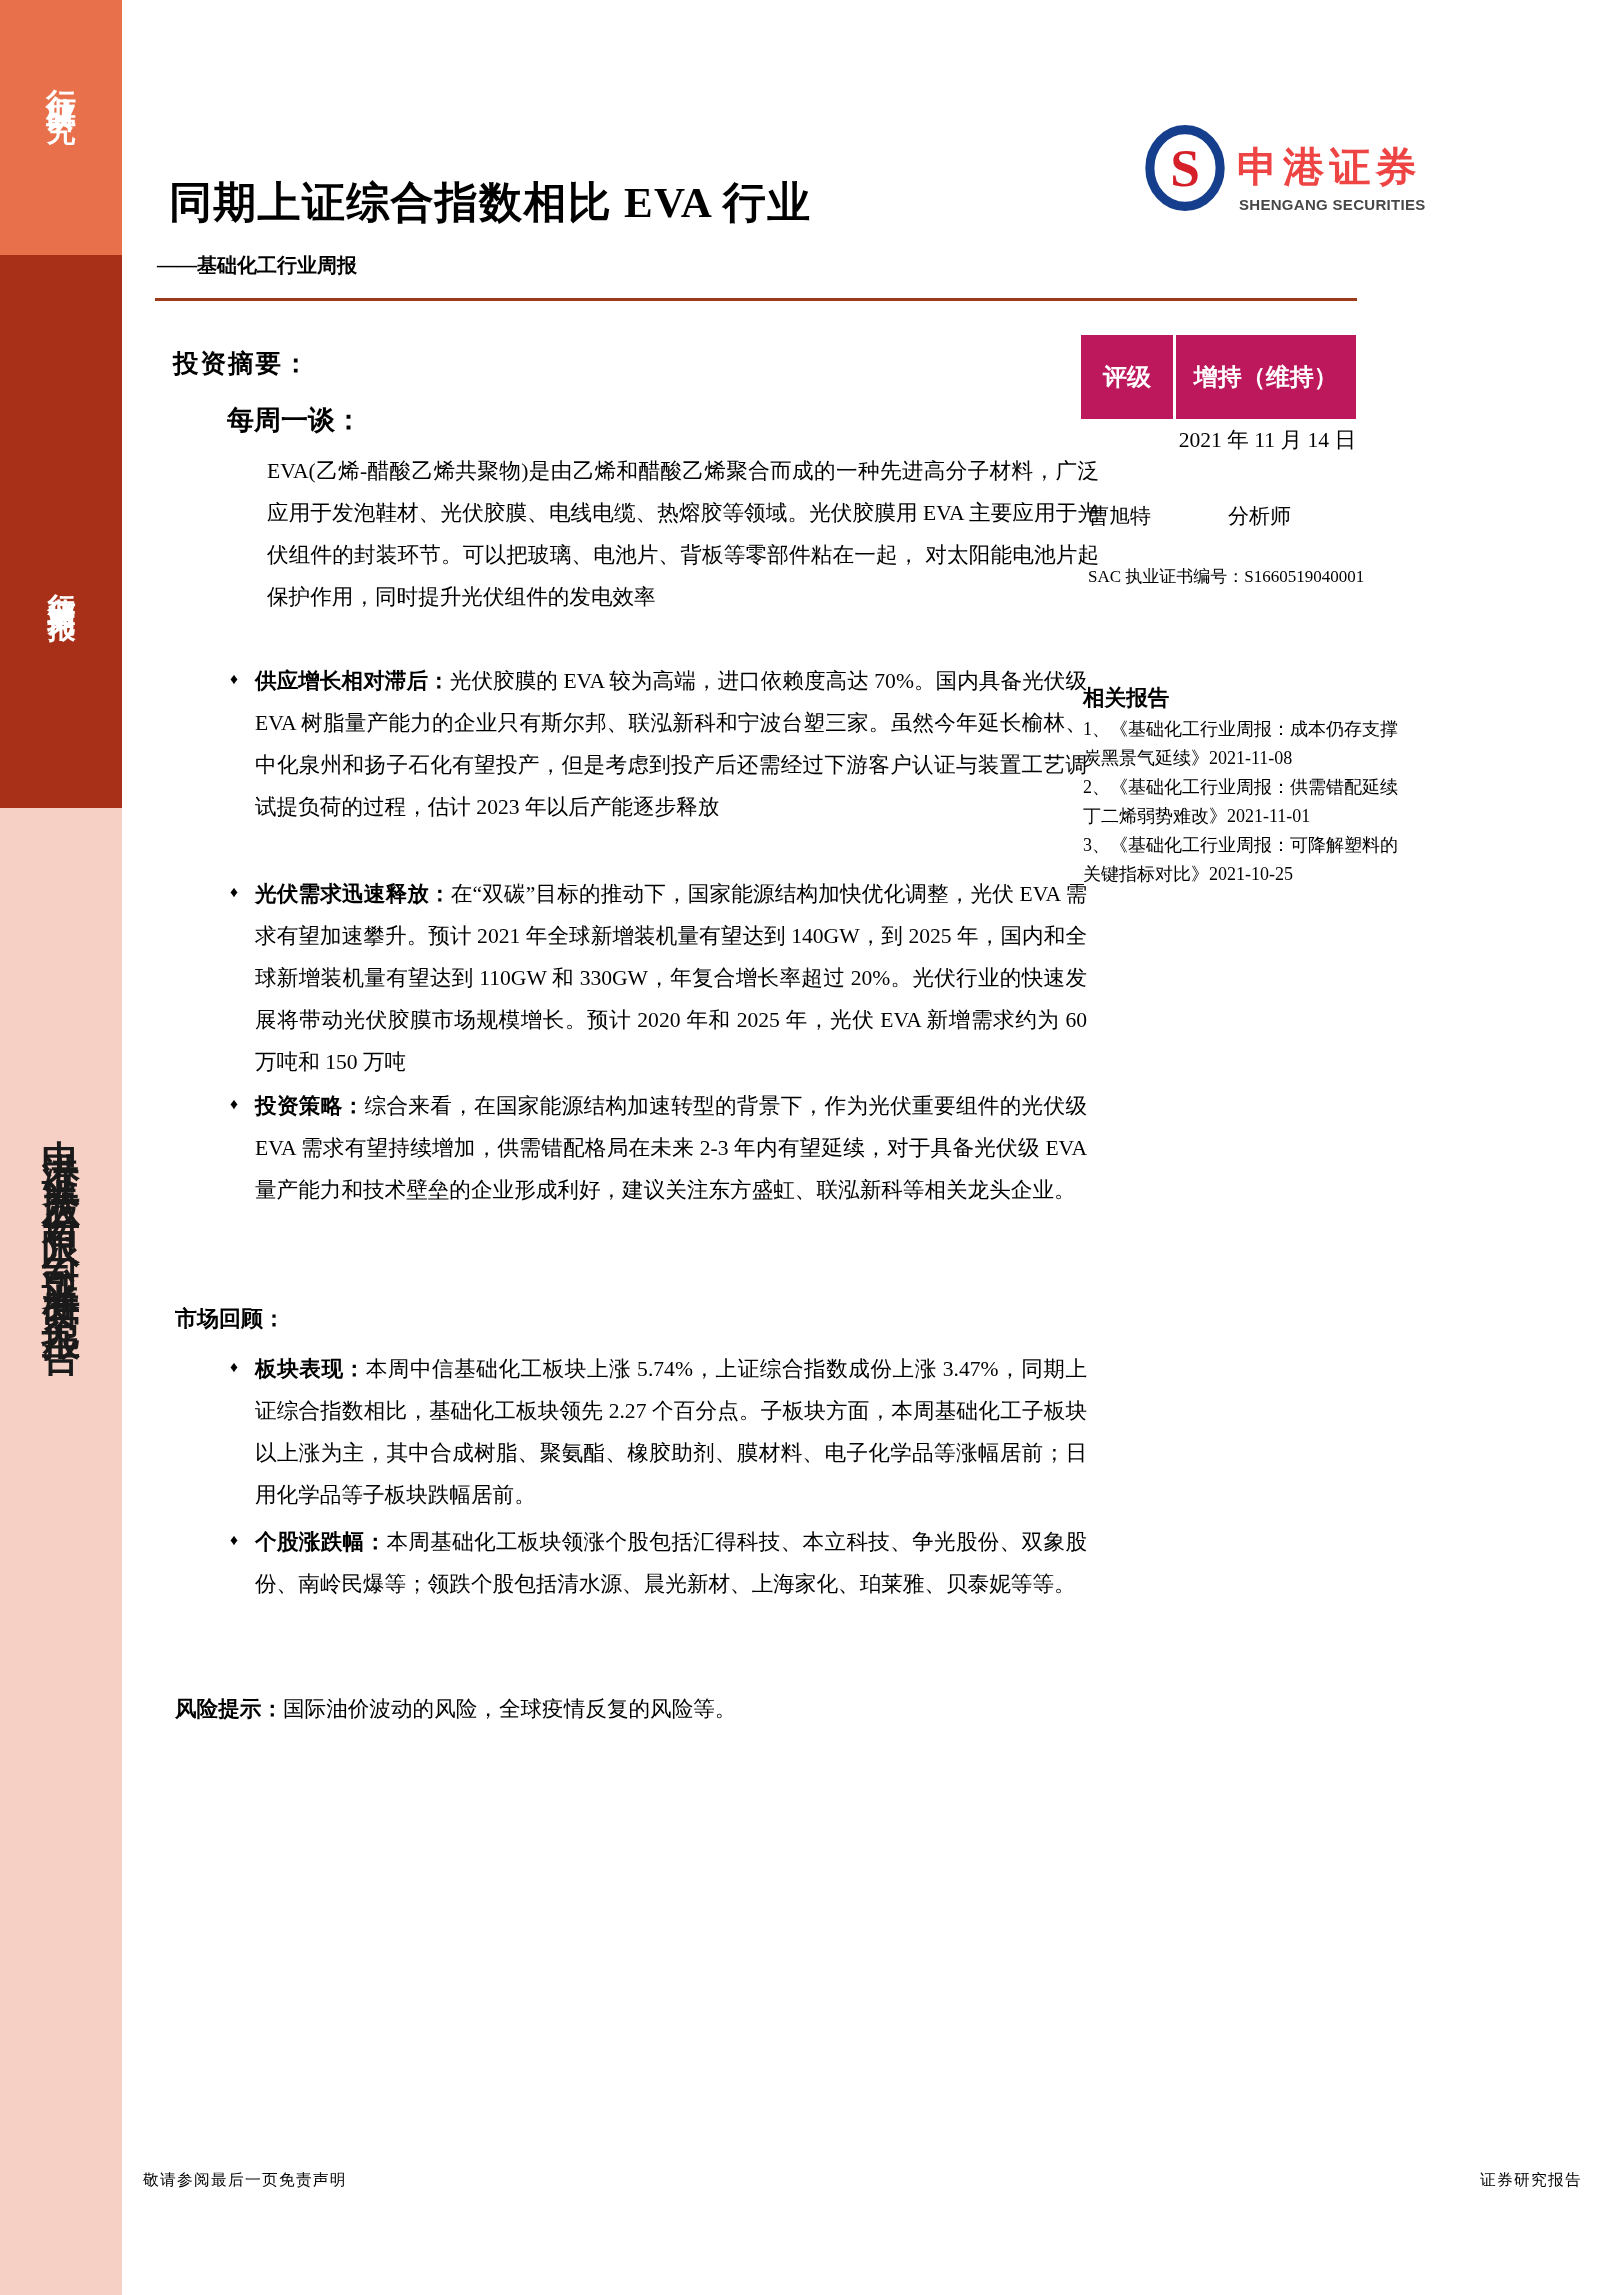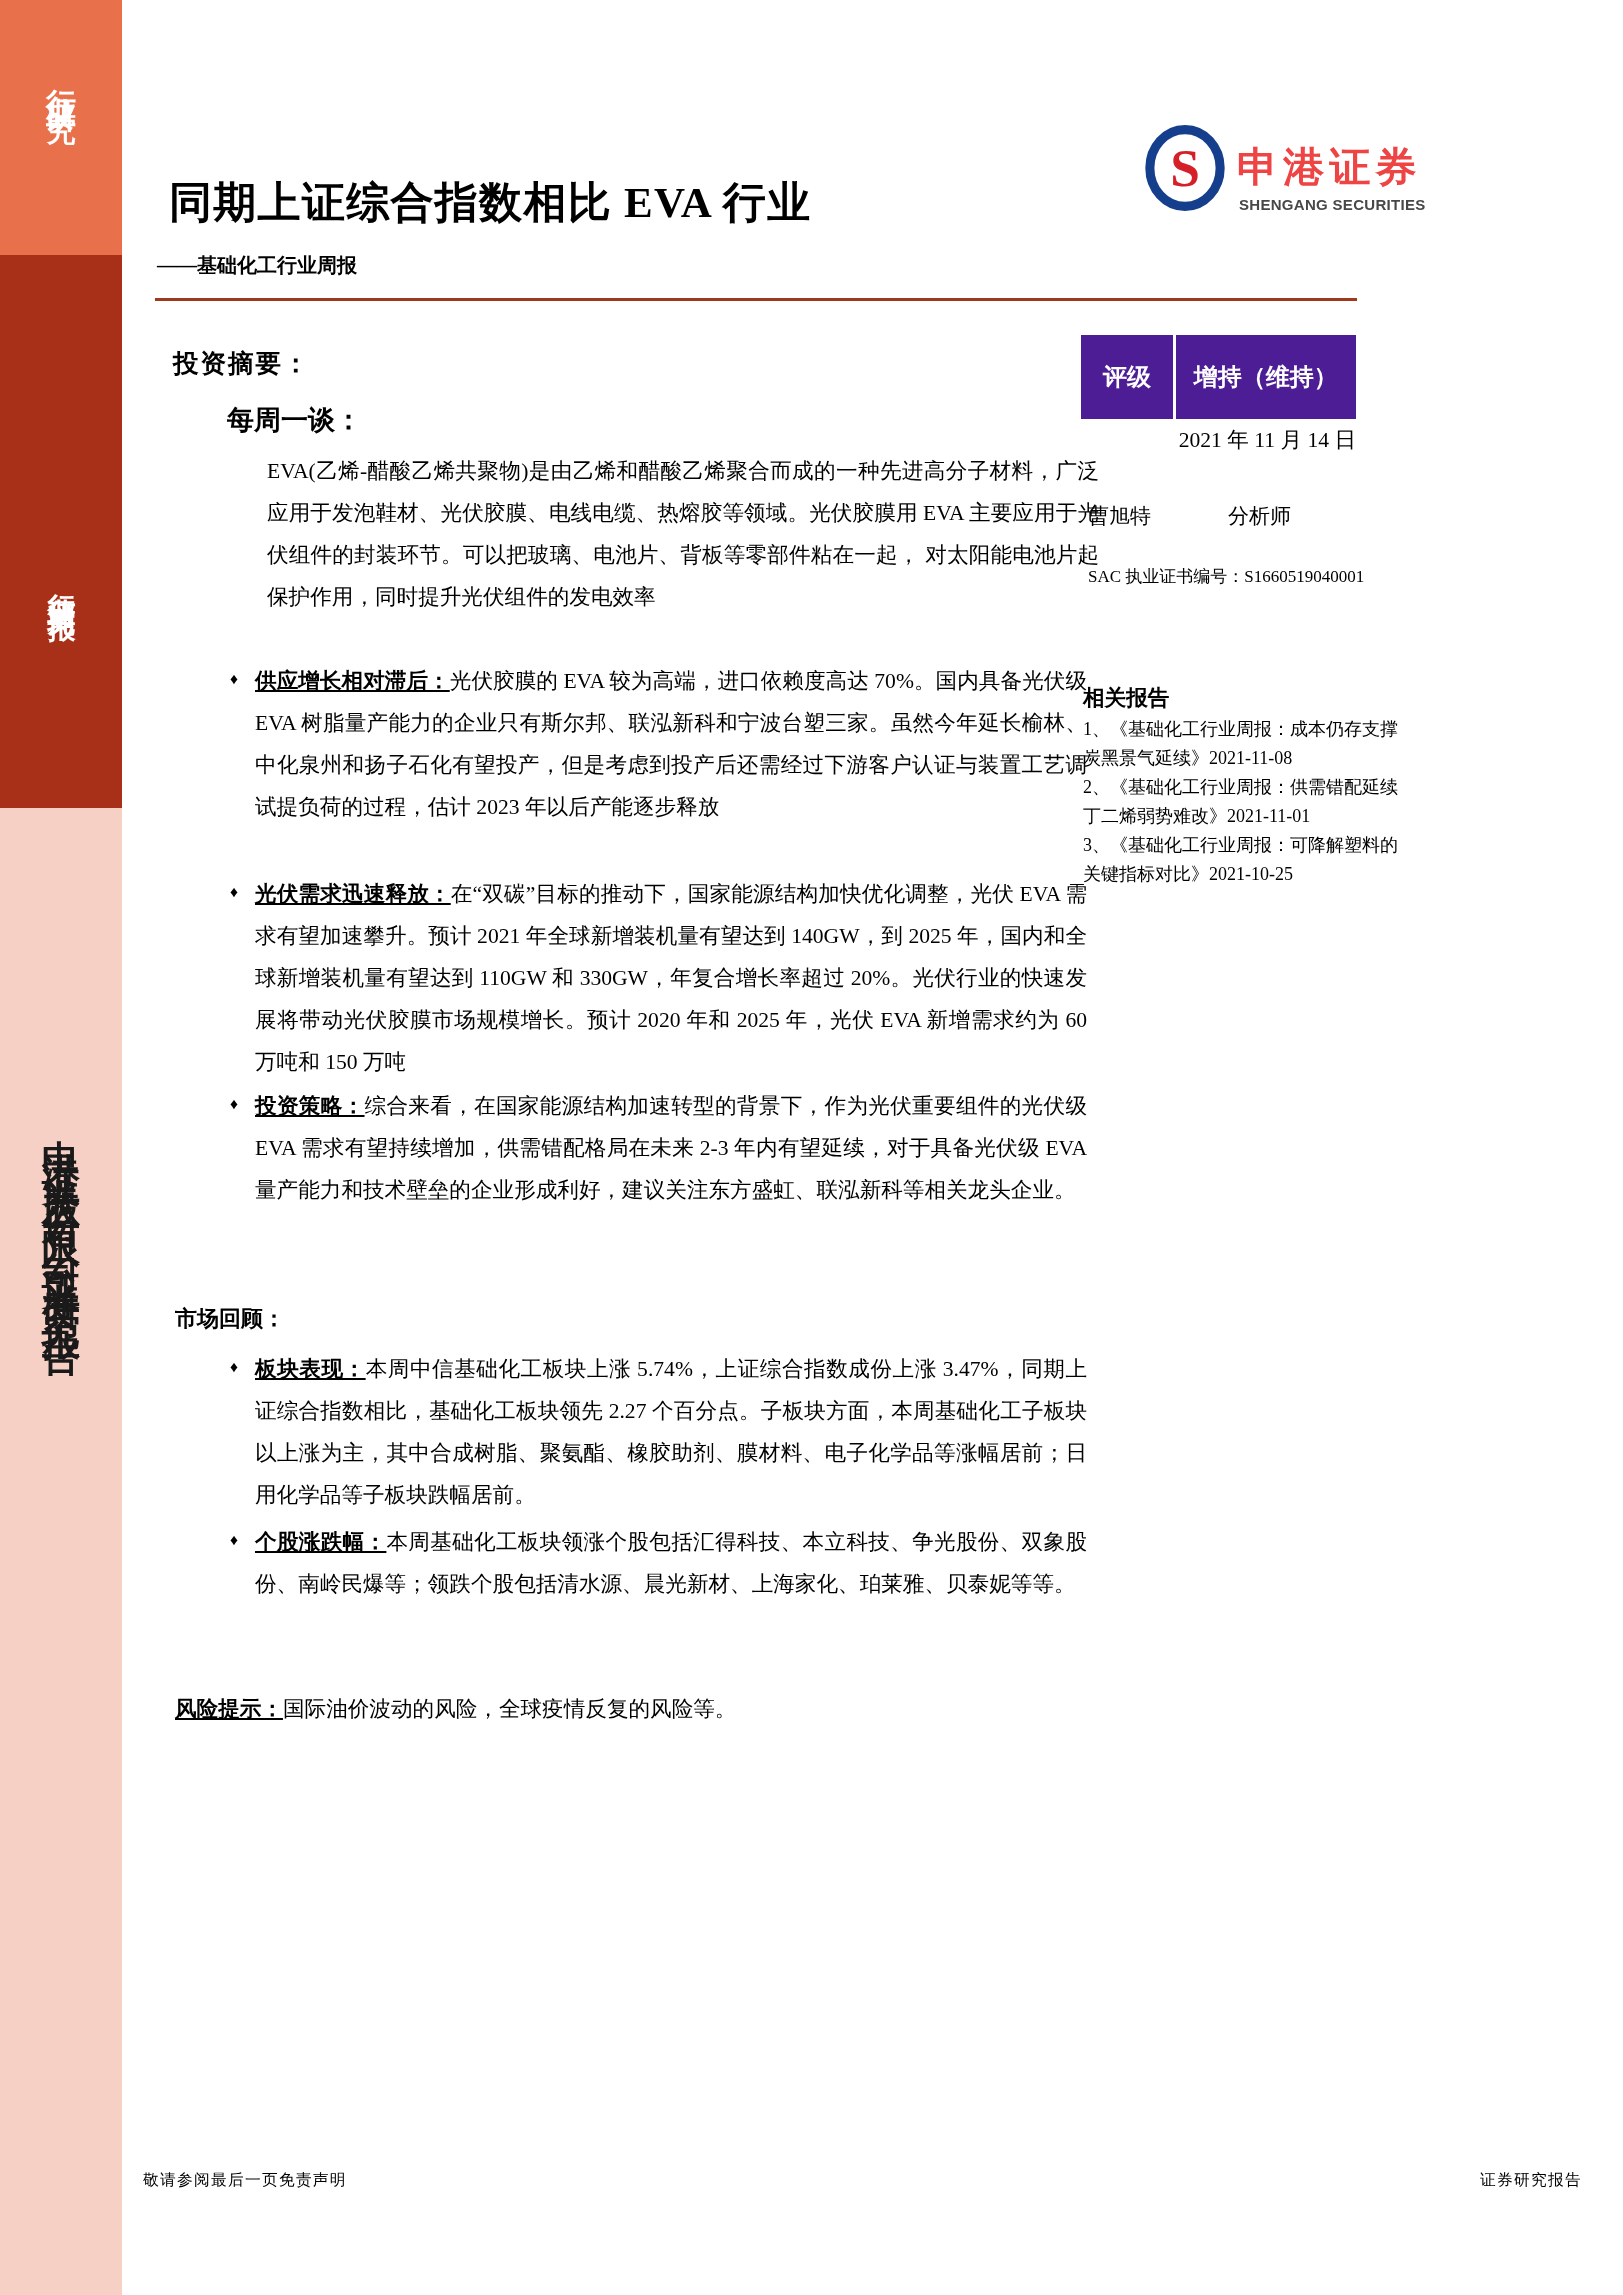--- a/index.html
+++ b/index.html
@@ -24,21 +24,21 @@
   #band2 .vtext{margin-top:317px;font-size:28px;letter-spacing:3.9px;color:#ffffff;}
   #band3 .vtext{margin-top:302px;font-size:38px;letter-spacing:13px;color:#1a1a1a;}
   
   #page-title{position:absolute;left:169px;top:181px;font-size:43px;font-weight:bold;line-height:1;letter-spacing:1.3px;}
   #page-subtitle{position:absolute;left:157px;top:255px;font-size:20px;font-weight:bold;line-height:1;}
   #title-rule{position:absolute;left:155px;top:298px;width:1202px;height:3.3px;background:#9E3A1C;}
   #logo{position:absolute;left:1144px;top:124px;width:82px;height:88px;}
   #logo-cn{position:absolute;left:1237px;top:147px;font-size:41px;font-weight:bold;color:#ef4444;letter-spacing:5.2px;line-height:1;}
   #logo-en{position:absolute;left:1239px;top:197px;font-size:15px;font-weight:bold;color:#474747;font-family:"Liberation Sans","DejaVu Sans",sans-serif;letter-spacing:0.3px;line-height:1;}
   
-  #rating-box{position:absolute;left:1081px;top:335px;width:275px;height:84px;background:#4c1d95;display:flex;align-items:center;color:#fff;font-weight:bold;font-size:24px;}
+  #rating-box{position:absolute;left:1081px;top:335px;width:275px;height:84px;background:#be185d;display:flex;align-items:center;color:#fff;font-weight:bold;font-size:24px;}
   #rating-box .cell-l{width:92px;text-align:center;}
   #rating-box .sep{width:2.6px;height:84px;background:#ffffff;}
   #rating-box .cell-r{flex:1;text-align:center;}
   #report-date{position:absolute;left:1081px;top:429px;width:275px;text-align:right;padding-right:3.9px;font-size:21.6px;line-height:1.1;}
   #analyst-name{position:absolute;left:1088px;top:505px;font-size:21px;line-height:1.1;}
   #analyst-role{position:absolute;left:1228px;top:505px;font-size:21px;line-height:1.1;}
   #analyst-sac{position:absolute;left:1088px;top:568px;font-size:17px;line-height:1.1;}
   
   #related-heading{position:absolute;left:1083px;top:687px;font-size:21.6px;font-weight:bold;line-height:1.1;}
   #related-list{position:absolute;left:1083px;top:715px;font-size:18px;}
@@ -54,21 +54,21 @@
   #bullet-supply{top:660px;}
   #bullet-demand{top:873px;}
   #bullet-strategy{top:1085px;}
   #market-heading{position:absolute;left:175px;top:1307px;font-size:22px;font-weight:bold;line-height:1.1;}
   #bullet-sector{top:1348px;}
   #bullet-stocks{top:1521px;}
   #risk-note{position:absolute;left:175px;top:1697px;width:916px;font-size:21.6px;line-height:1.2;}
   
   #footer-left{position:absolute;left:143px;top:2171px;font-size:15.7px;letter-spacing:1.3px;line-height:1.2;font-family:Liberation Serif, serif;}
   #footer-right{position:absolute;right:41px;top:2171px;font-size:15.7px;letter-spacing:1.3px;line-height:1.2;}
-  b{font-weight:bold;text-decoration:underline;}
+  b{font-weight:bold;}
 </style>
 </head>
 <body>
 
 <div id="page">
 
   <div class="band" id="band1">
     <span class="vtext">行业研究</span>
   </div>
   <div class="band" id="band2">

